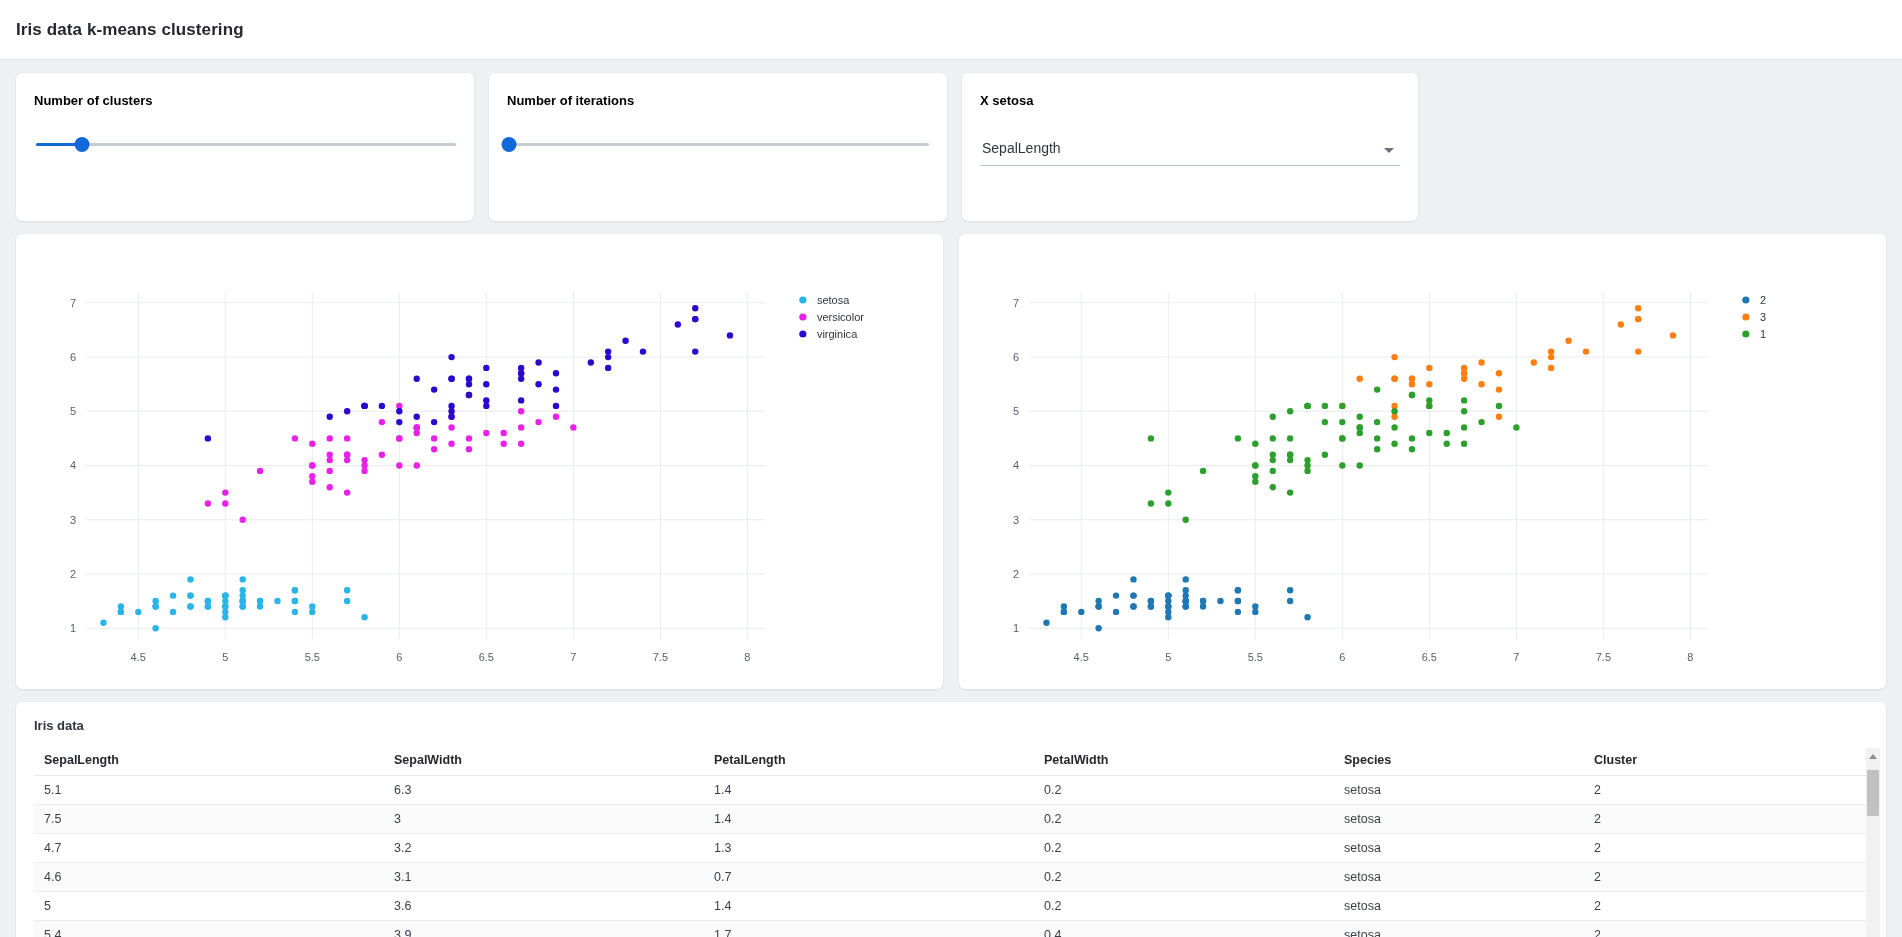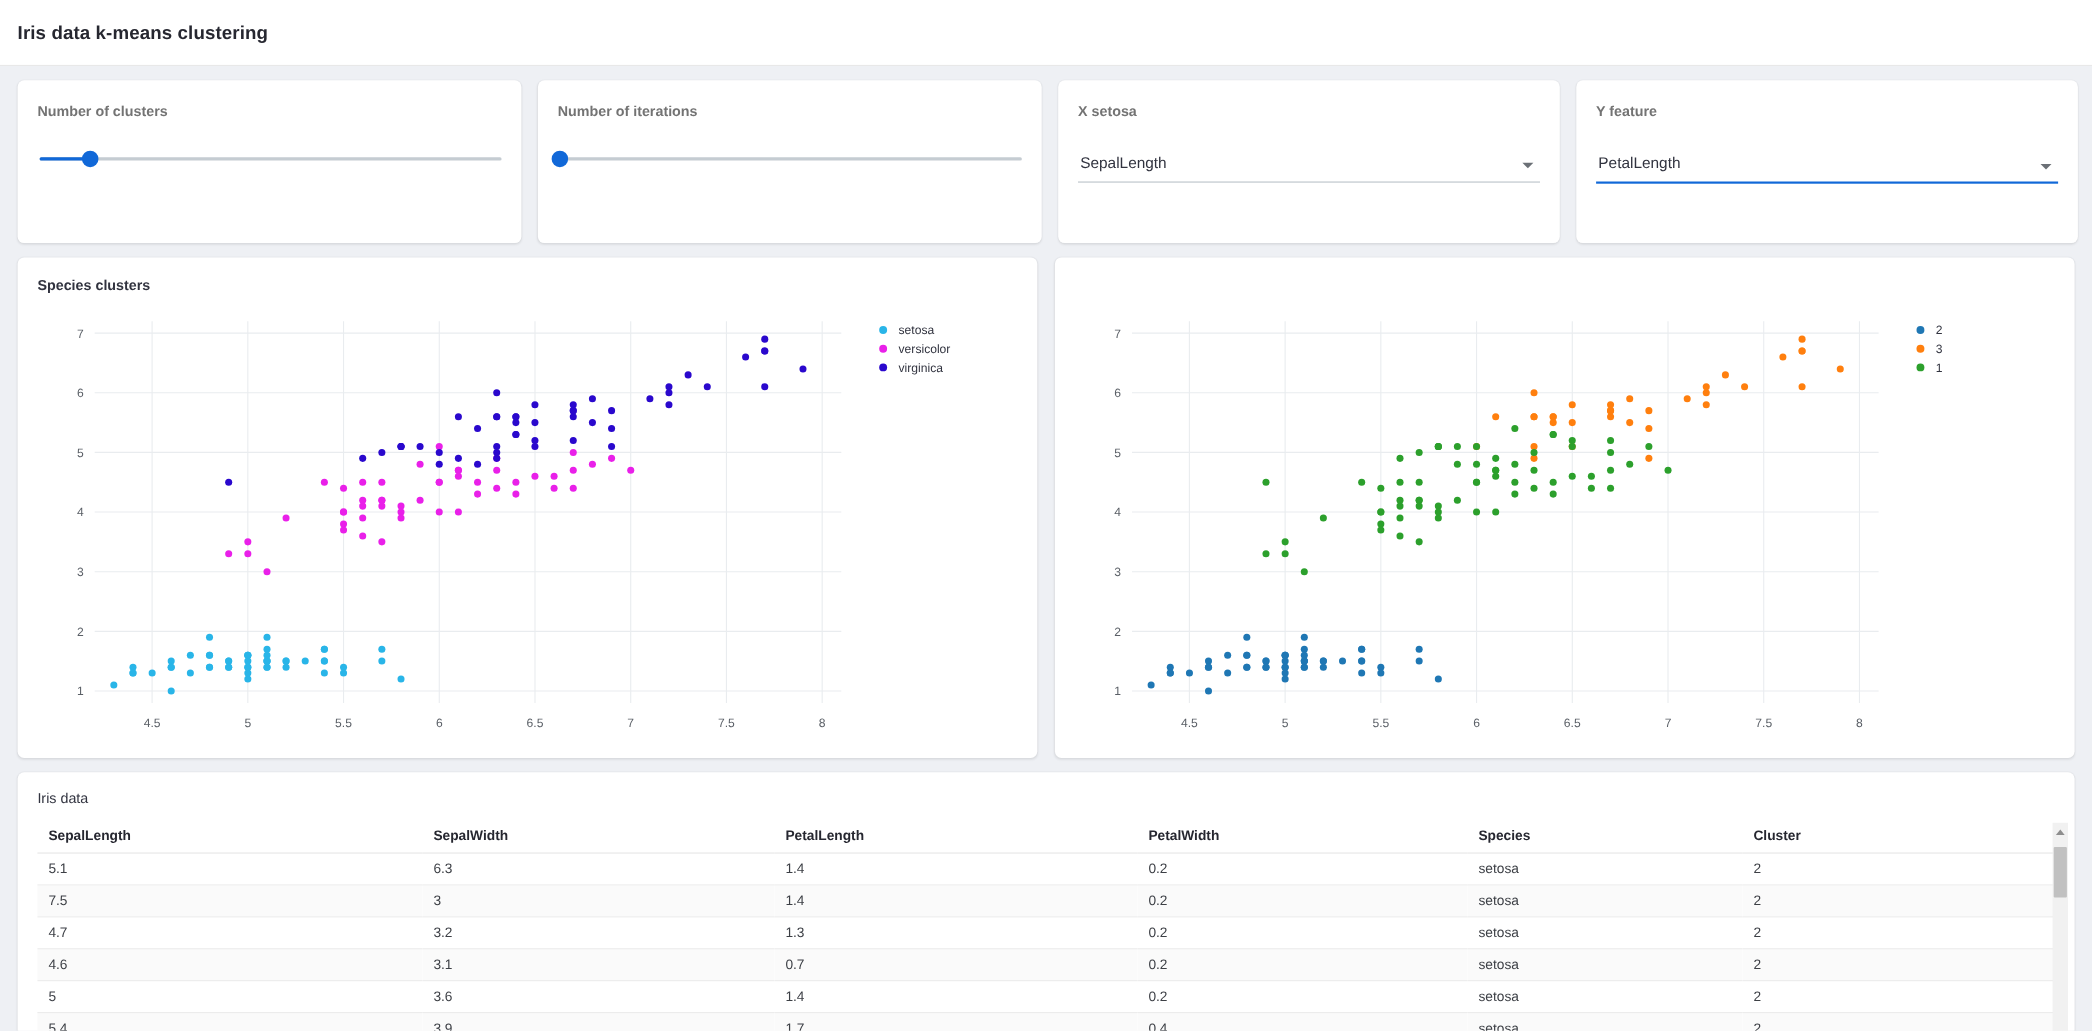--- a/index.html
+++ b/index.html
@@ -33,21 +33,21 @@
 
   
   .controls-row {
     display: flex; gap: 15px;
     padding: 13px 16px 0 16px;
   }
   .control-card { height: 148px; padding: 20px 18px; position: relative; }
   .ctrl-slider { flex: 0 0 456px; }
   .ctrl-select { flex: 0 0 456px; }
   .ctrl-label {
-    font-size: 13px; font-weight: bold; color: #737373;
+    font-size: 13px; font-weight: bold; color: #000000;
     margin-bottom: 26px;
   }
 
   
   .slider-wrap { position: relative; height: 20px; width: 420px; margin-left: 2px; }
   .slider-track {
     position: absolute; top: 9px; left: 0; right: 0;
     height: 3px; background: #c5ccd2; border-radius: 2px;
   }
   .slider-fill {
@@ -88,21 +88,21 @@
     position: absolute; left: 18px; right: 18px; top: 50px; bottom: 10px;
   }
   .plot-svg { width: 100%; height: 100%; display: block; }
 
   
   .table-card {
     margin: 13px 16px 0 16px;
     height: 260px; padding: 16px 18px 0 18px; position: relative;
     overflow: hidden;
   }
-  .table-title { font-size: 13px; font-weight: normal; color: #31333f; margin-bottom: 16px; }
+  .table-title { font-size: 13px; font-weight: bold; color: #31333f; margin-bottom: 16px; }
   .tbl-scroll { position: relative; }
   table.iris { width: 1836px; border-collapse: collapse; table-layout: fixed; }
   table.iris th {
     text-align: left; font-size: 12.5px; font-weight: bold; color: #262730;
     padding: 4px 0 8px 10px; border-bottom: 1px solid #e6e6e6;
   }
   table.iris td {
     font-size: 12.5px; color: #3c3f45;
     padding: 7px 0 7px 10px; border-bottom: 1px solid #ececec;
     white-space: nowrap; overflow: hidden;
@@ -162,33 +162,24 @@
 
     <div class="card control-card ctrl-select">
       <div class="ctrl-label">X setosa</div>
       <div class="select-box">
         <div class="select-value">SepalLength</div>
         <div class="select-underline"></div>
         <span class="select-arrow"></span>
       </div>
     </div>
 
-    <div class="card control-card ctrl-select">
-      <div class="ctrl-label">Y feature</div>
-      <div class="select-box">
-        <div class="select-value">PetalLength</div>
-        <div class="select-underline focused"></div>
-        <span class="select-arrow"></span>
-      </div>
-    </div>
   </div>
 
   <div class="charts-row">
     <div class="card chart-card">
-      <div class="chart-title">Species clusters</div>
       <div class="plot-area">
         <svg class="plot-svg" id="chart0" viewBox="0 0 890 395" preserveAspectRatio="none">
             <line x1="52" y1="344.15625" x2="730" y2="344.15625" stroke="#e9ecef" stroke-width="1"></line>
             <text x="42" y="348.15625" text-anchor="end" class="tick-text">1</text>
             <line x1="52" y1="289.9375" x2="730" y2="289.9375" stroke="#e9ecef" stroke-width="1"></line>
             <text x="42" y="293.9375" text-anchor="end" class="tick-text">2</text>
             <line x1="52" y1="235.71875" x2="730" y2="235.71875" stroke="#e9ecef" stroke-width="1"></line>
             <text x="42" y="239.71875" text-anchor="end" class="tick-text">3</text>
             <line x1="52" y1="181.5" x2="730" y2="181.5" stroke="#e9ecef" stroke-width="1"></line>
             <text x="42" y="185.5" text-anchor="end" class="tick-text">4</text>

